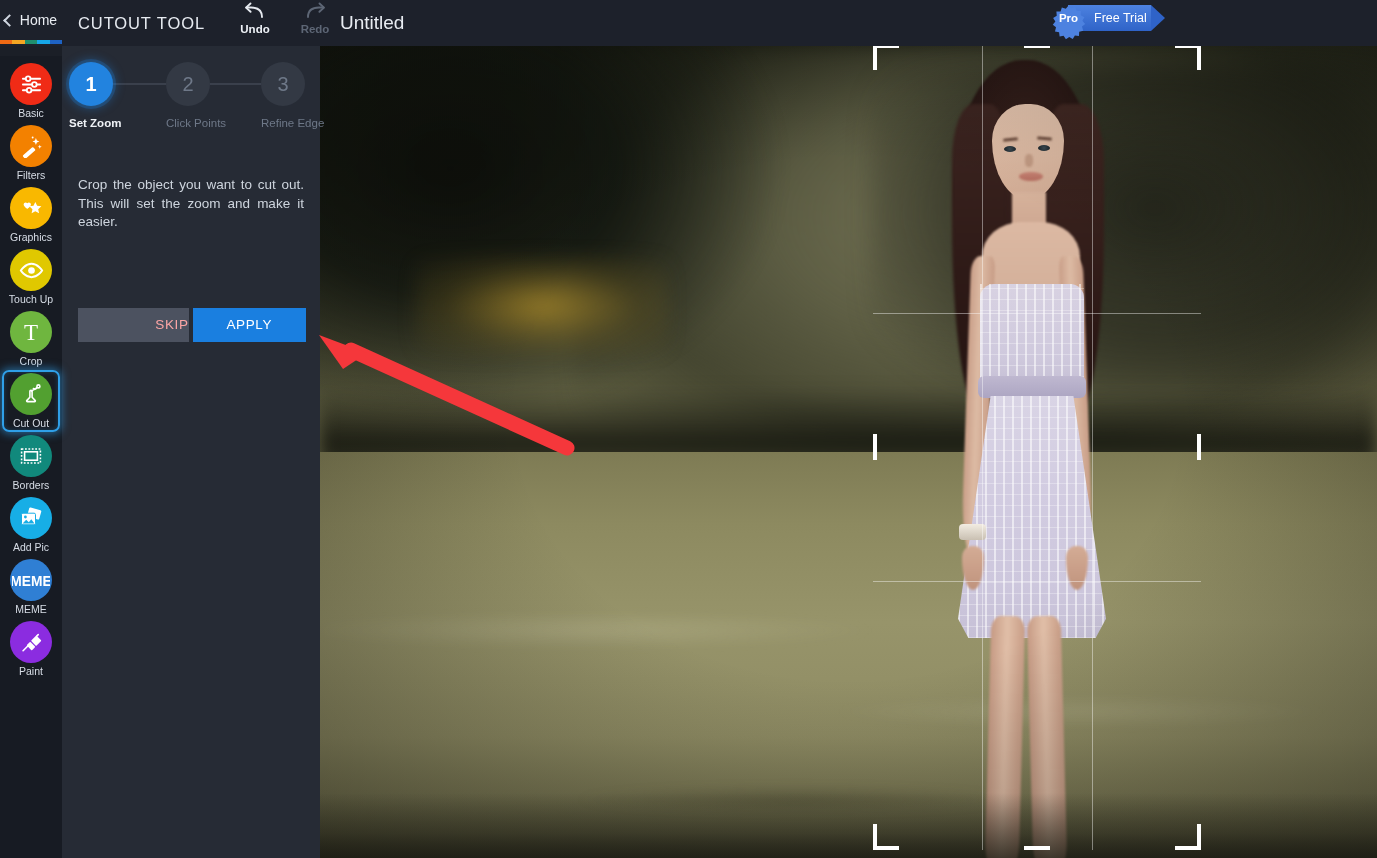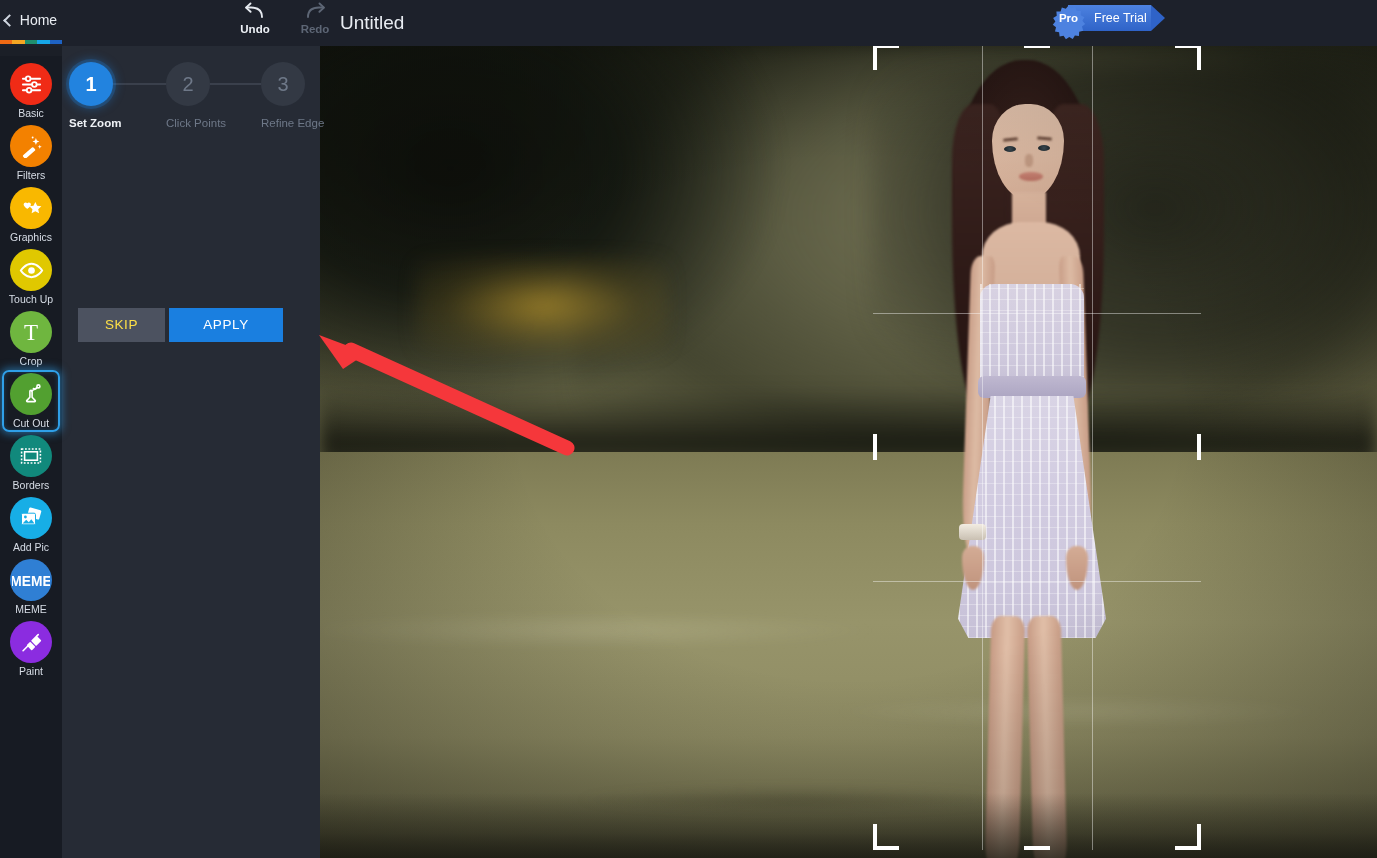--- a/index.html
+++ b/index.html
@@ -116,21 +116,21 @@
   .step-line.l2{ left:148px; width:51px; }
 
   .instructions{
     margin:18px 16px 0 16px; color:#ced5de;
     font-size:13.5px; line-height:18.5px; text-align:justify;
   }
   .btn-row{ position:absolute; left:16px; top:262px; width:228px;
             display:flex; gap:4px; }
   .btn{ height:34px; line-height:34px; text-align:center;
         font-size:13.5px; letter-spacing:.6px; cursor:pointer; }
-  .btn.skip{ width:87px; background:#4c5260; color:#fde047; }
+  .btn.skip{ width:111px; background:#4c5260; color:#fca5a5;text-align:right; }
   .btn.apply{ width:114px; background:#1a7fe0; color:#ffffff; }
 
   
   .canvas{
     position:absolute; left:320px; top:46px; width:1057px; height:812px;
     overflow:hidden; background:#0a0b08; z-index:10;
   }
   .photo{ position:absolute; inset:0; }
   .sky{ position:absolute; left:0; top:0; width:100%; height:52%;
         background:linear-gradient(175deg,#15170f 0%,#2a2d1e 22%,#4e5038 48%,#6b6a49 76%,#7b7752 100%); }
@@ -265,20 +265,21 @@
       <span>Home</span>
     </div>
     <div class="home-strip" id="home-strip">
         <i style="background: rgb(240, 106, 20);"></i>
         <i style="background: rgb(245, 166, 35);"></i>
         <i style="background: rgb(31, 143, 110);"></i>
         <i style="background: rgb(22, 167, 232);"></i>
         <i style="background: rgb(30, 99, 196);"></i>
       </div>
 
+    <div class="tool-title">CUTOUT TOOL</div>
 
     <div class="undoredo">
       <div class="ur on">
         <svg width="24" height="20" viewBox="0 0 24 20">
           <path d="M19 15 C19 8 14 5.5 8 5.5 L3.5 5.5" fill="none" stroke="#e6eaf0" stroke-width="1.9" stroke-linecap="round"></path>
           <path d="M7.5 1.5 L3 5.6 L7.6 9.8" fill="none" stroke="#e6eaf0" stroke-width="1.9" stroke-linecap="round" stroke-linejoin="round"></path>
         </svg>
         <span class="lbl">Undo</span>
       </div>
       <div class="ur off">
@@ -422,20 +423,21 @@
       <div class="step s2 todo">
         <div class="bub">2</div>
         <div class="cap">Click Points</div>
       </div>
       <div class="step s3 todo">
         <div class="bub">3</div>
         <div class="cap">Refine Edge</div>
       </div>
     </div>
 
+    <div class="instructions">Crop the object you want to cut out. This will set the zoom and make it easier.</div>
 
     <div class="btn-row">
       <div class="btn skip">SKIP</div>
       <div class="btn apply">APPLY</div>
     </div>
   </div>
 
   <div class="canvas">
 
     <div class="photo">

